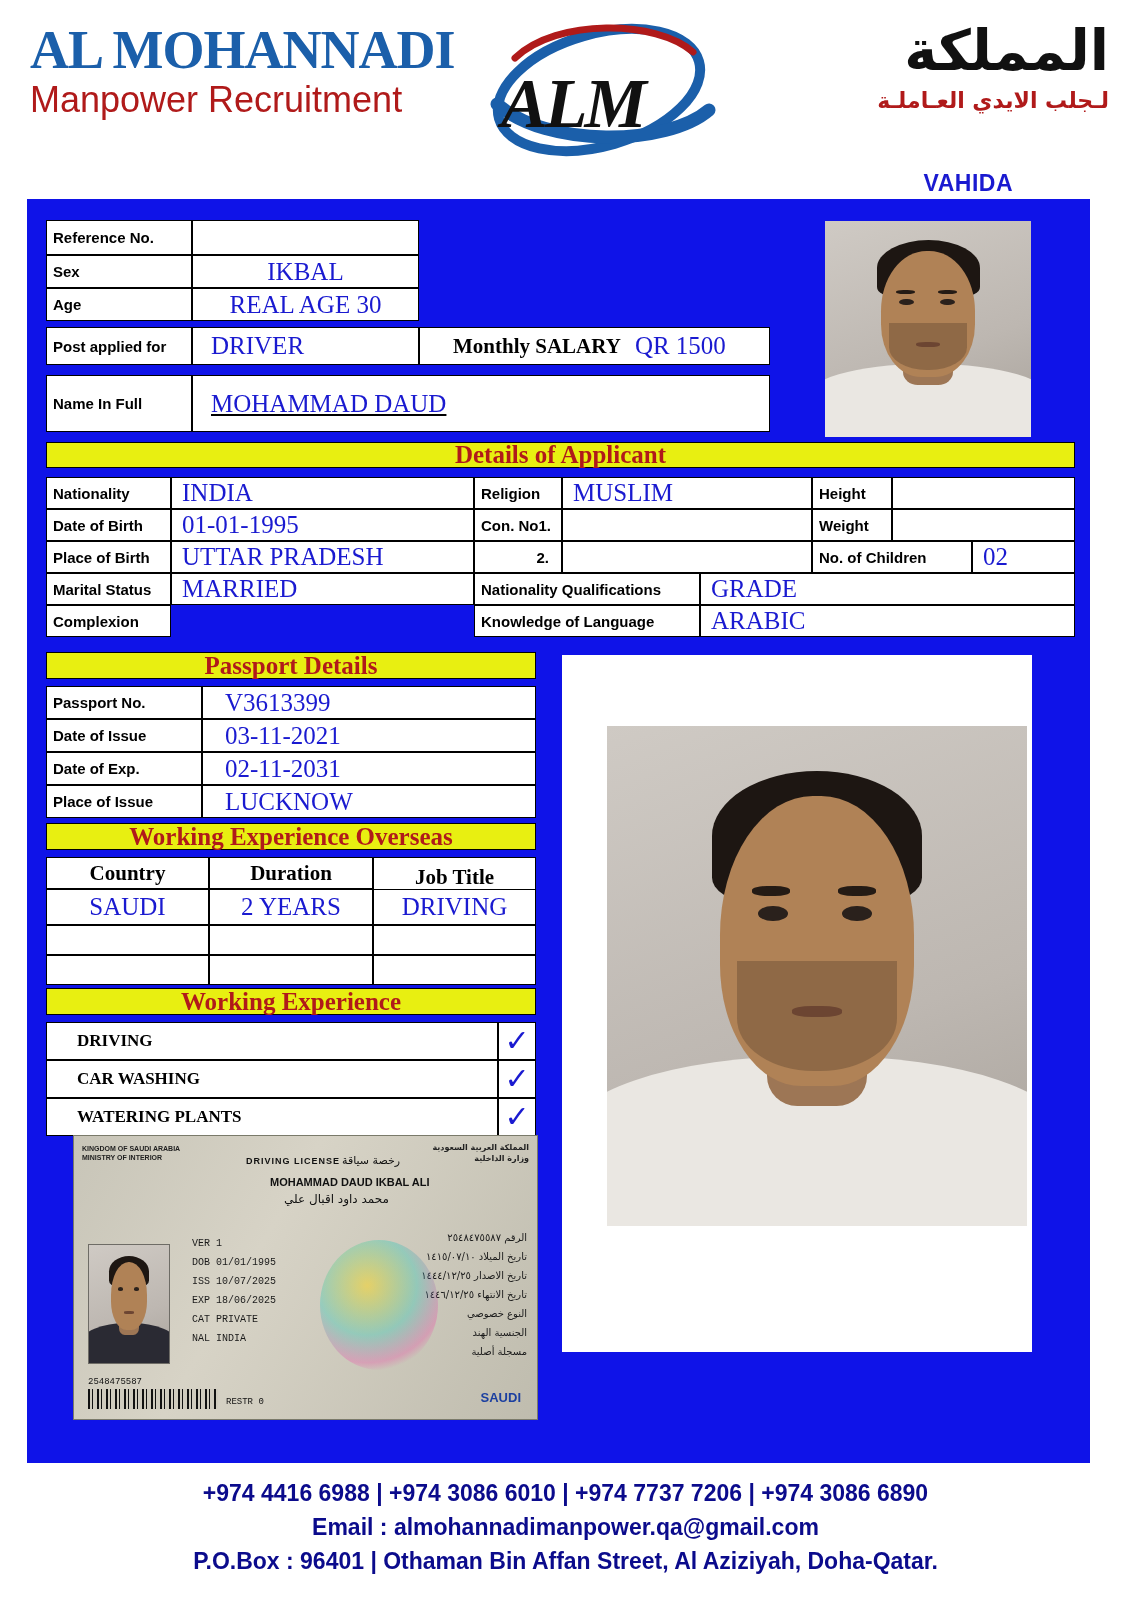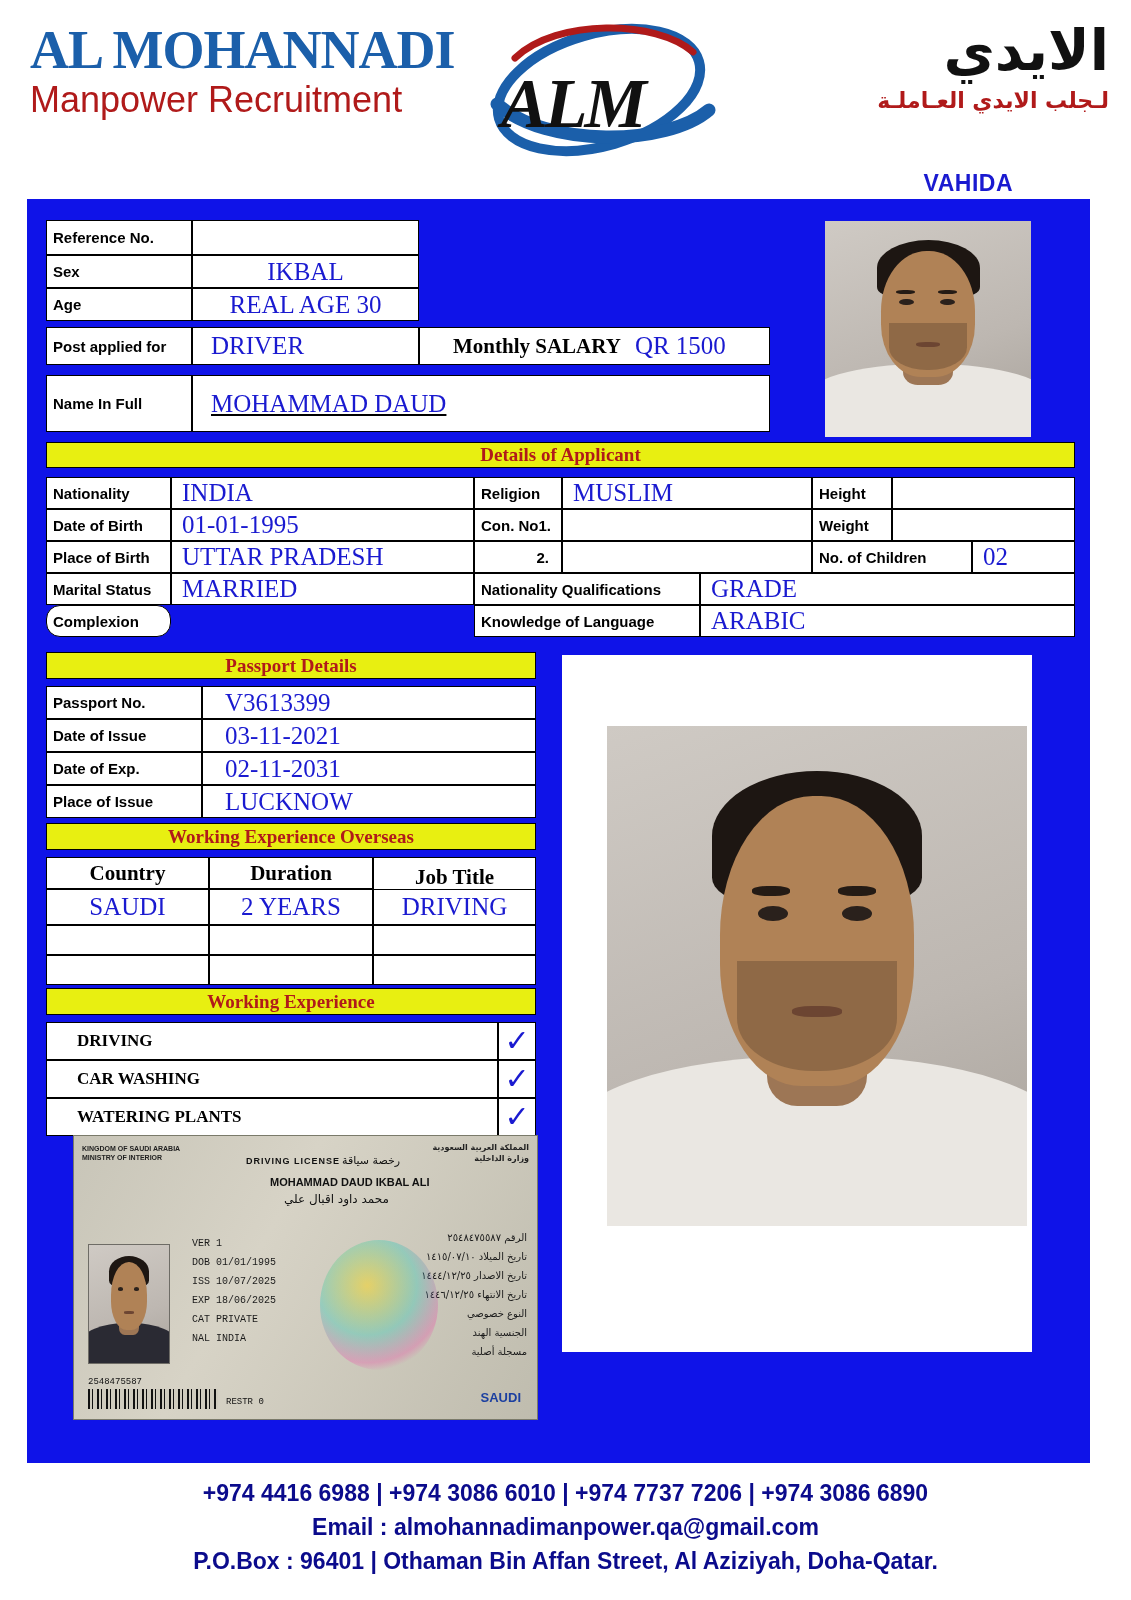--- a/index.html
+++ b/index.html
@@ -161,21 +161,21 @@
   .bar {
     position: absolute;
     background: #e8ef11;
     border: 1px solid #000;
     box-sizing: border-box;
     display: flex;
     align-items: center;
     justify-content: center;
     font-family: "Liberation Serif", serif;
     font-weight: bold;
-    font-size: 19px;
+    font-size: 25px;
     color: #b01a1a;
   }
   .center { justify-content: center; }
 
   
   .photo {
     position: absolute;
     background: #d9d4cf;
     overflow: hidden;
   }
@@ -276,21 +276,21 @@
   <div class="alm-mark">
     <svg class="swoosh" viewBox="0 0 230 140">
       <ellipse cx="112" cy="72" rx="104" ry="56" fill="none" stroke="#1b5faa" stroke-width="10" transform="rotate(-16 112 72)"></ellipse>
       <path d="M28 40 C70 0 170 2 206 34" fill="none" stroke="#b01a1a" stroke-width="7" stroke-linecap="round"></path>
       <path d="M10 86 C60 130 180 128 222 92" fill="none" stroke="#1b5faa" stroke-width="13" stroke-linecap="round"></path>
     </svg>
     <div class="alm-letters">ALM</div>
   </div>
 
   <div class="arabic-block">
-    <div class="arabic-main">الايدي</div>
+    <div class="arabic-main">المملكة</div>
     <div class="arabic-sub">لـجلب الايدي العـاملـة</div>
   </div>
 
   <div class="vahida">VAHIDA</div>
 </div>
 
 <div class="form-frame">
   <div class="form-inner">
 
     <div class="cell" style="left:0;top:0;width:146px;height:35px;">
@@ -371,21 +371,21 @@
         <span class="val">UTTAR PRADESH</span>
       </div>
 
     <div class="cell" style="left:0;top:353px;width:125px;height:32px;">
         <span class="lbl">Marital Status</span>
       </div>
     <div class="cell" style="left:125px;top:353px;width:303px;height:32px;padding-left:10px;">
         <span class="val">MARRIED</span>
       </div>
 
-    <div class="cell" style="left:0;top:385px;width:125px;height:32px;border-radius:14px;">
+    <div class="cell" style="left:0;top:385px;width:125px;height:32px;">
         <span class="lbl">Complexion</span>
       </div>
 
     <div class="cell" style="left:428px;top:257px;width:88px;height:32px;">
         <span class="lbl">Religion</span>
       </div>
     <div class="cell" style="left:516px;top:257px;width:250px;height:32px;padding-left:10px;">
         <span class="val">MUSLIM</span>
       </div>
 

